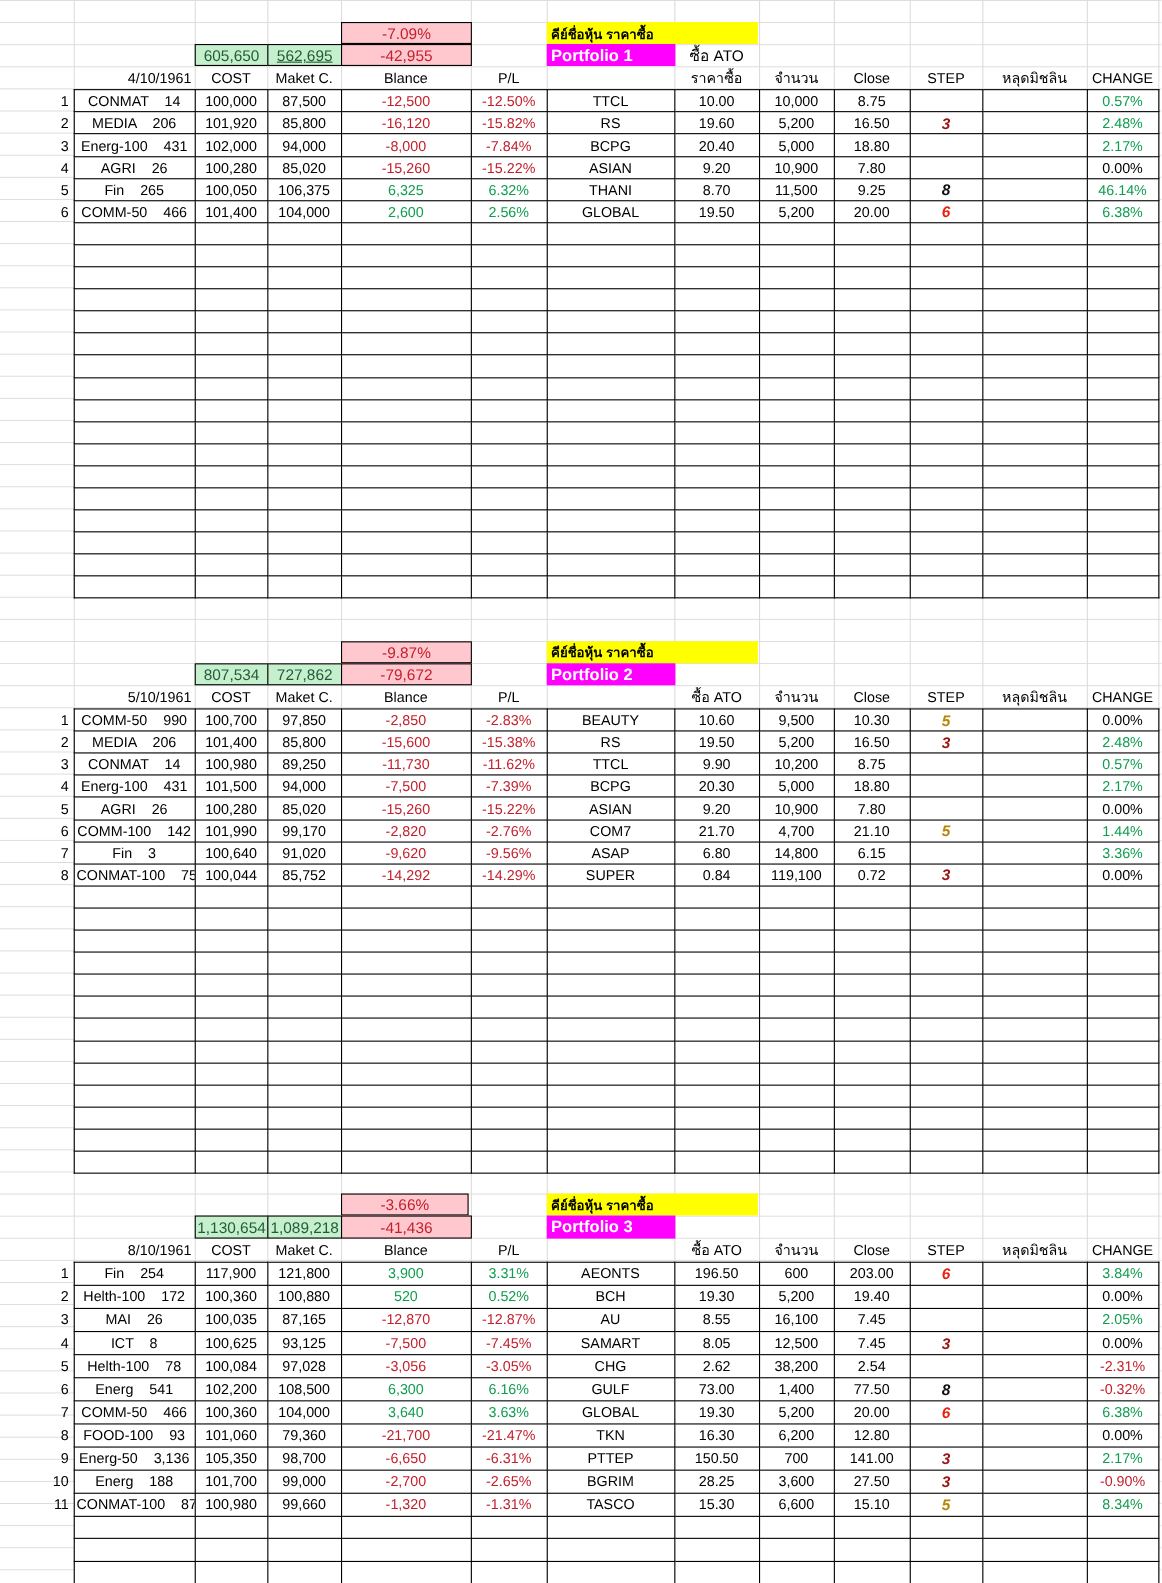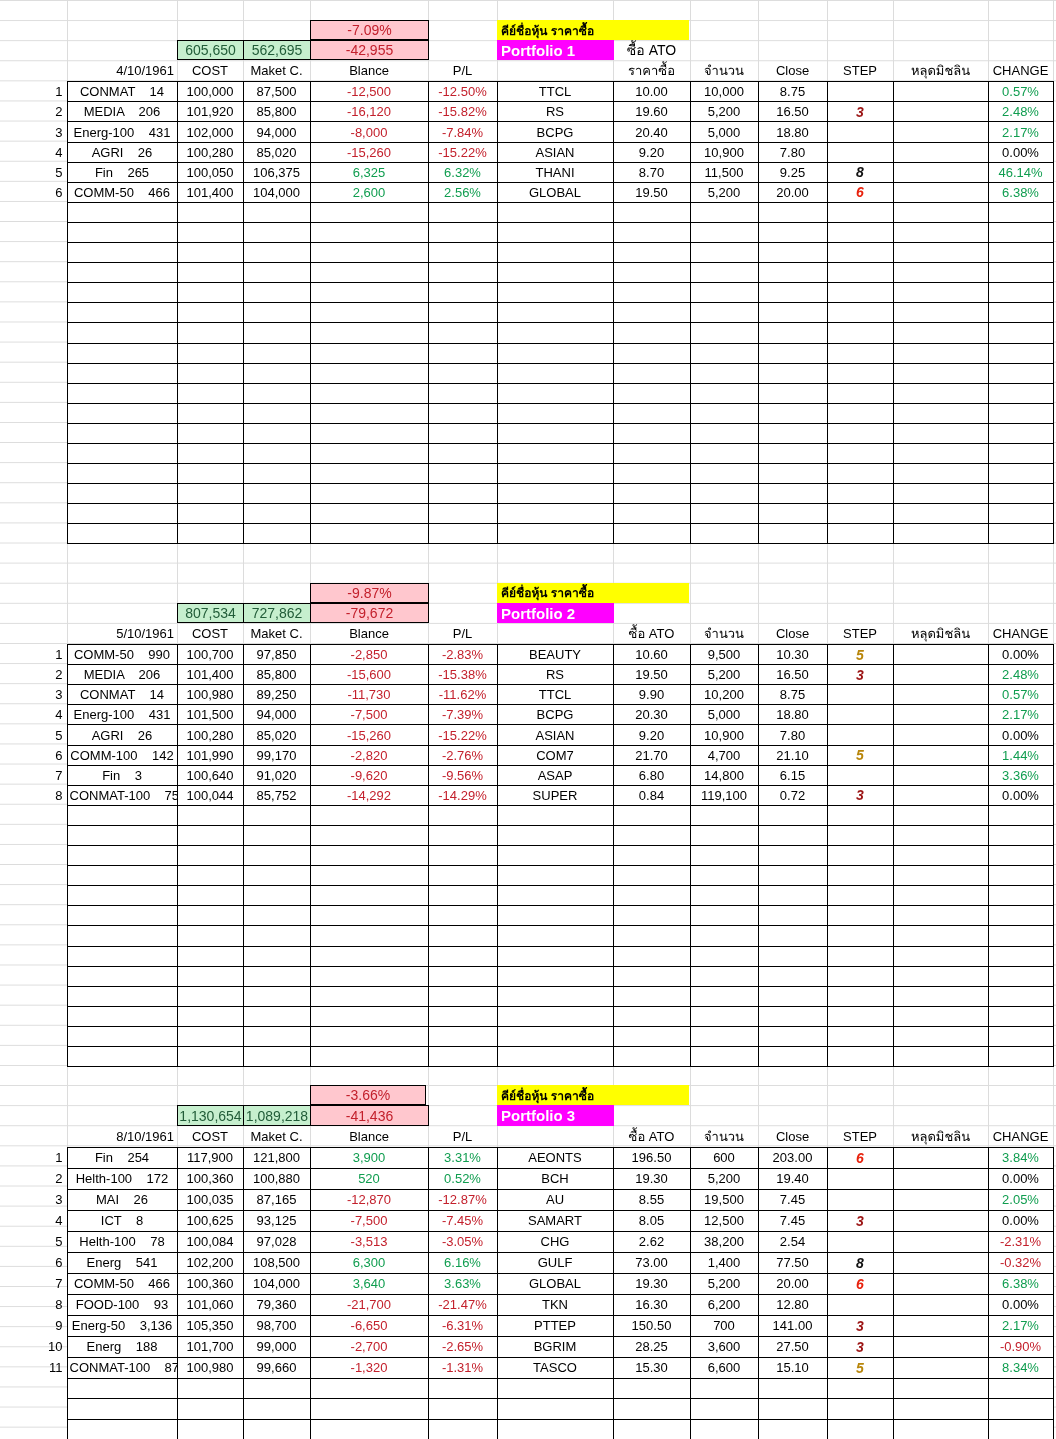--- a/index.html
+++ b/index.html
@@ -55,21 +55,21 @@
     <div class="vline" style="left: 690px;"></div>
     <div class="vline" style="left: 758px;"></div>
     <div class="vline" style="left: 827px;"></div>
     <div class="vline" style="left: 893px;"></div>
     <div class="vline" style="left: 988px;"></div>
     <div class="vline" style="left: 1053px;"></div>
     <div class="section" style="top: 20.1px;">
       <div class="abs pct" style="left: 310px; width: 119px; top: 0px;">-7.09%</div>
       <div class="abs ytitle" style="left: 497px; width: 192px; top: 0px;">คีย์ชื่อหุ้น ราคาซื้อ</div>
       <div class="abs tot" style="left: 177px; width: 67px; top: 20.1px;">605,650</div>
-      <div class="abs tot" style="left: 243px; width: 68px; top: 20.1px;">562,695</div>
+      <div class="abs tot" style="left: 243px; width: 68px; top: 20.1px; text-decoration: underline;">562,695</div>
       <div class="abs pct" style="left: 310px; width: 119px; top: 20.1px;">-42,955</div>
       <div class="abs pf" style="left: 497px; width: 117px; top: 20.1px;">Portfolio 1</div>
       <div class="abs atoB" style="left: 613px; width: 77px; top: 20.1px;">ซื้อ ATO</div>
     </div>
     <table class="port" style="top: 60.3px; width: 1053px;">
       <colgroup>
         <col style="width: 67px;">
         <col style="width: 110px;">
         <col style="width: 66px;">
         <col style="width: 67px;">
@@ -875,21 +875,21 @@
         </tr>
         <tr style="height: 21px;">
           <td class="rn">3</td>
           <td class="c name">MAI    26</td>
           <td class="c">100,035</td>
           <td class="c">87,165</td>
           <td class="c neg">-12,870</td>
           <td class="c neg">-12.87%</td>
           <td class="c stock">AU</td>
           <td class="c">8.55</td>
-          <td class="c">19,500</td>
+          <td class="c">16,100</td>
           <td class="c">7.45</td>
           <td class="c step hot">2</td>
           <td class="c stopcell">AU</td>
           <td class="c chup">2.05%</td>
         </tr>
         <tr style="height: 21px;">
           <td class="rn">4</td>
           <td class="c name">ICT    8</td>
           <td class="c">100,625</td>
           <td class="c">93,125</td>
@@ -901,21 +901,21 @@
           <td class="c">7.45</td>
           <td class="c step pink">3</td>
           <td class="c stopcell">SAMART</td>
           <td class="c chzero">0.00%</td>
         </tr>
         <tr style="height: 21px;">
           <td class="rn">5</td>
           <td class="c name">Helth-100    78</td>
           <td class="c">100,084</td>
           <td class="c">97,028</td>
-          <td class="c neg">-3,513</td>
+          <td class="c neg">-3,056</td>
           <td class="c neg">-3.05%</td>
           <td class="c stock">CHG</td>
           <td class="c">2.62</td>
           <td class="c">38,200</td>
           <td class="c">2.54</td>
           <td class="c step hot">2</td>
           <td class="c stopcell">CHG</td>
           <td class="c neg">-2.31%</td>
         </tr>
         <tr style="height: 21px;">

